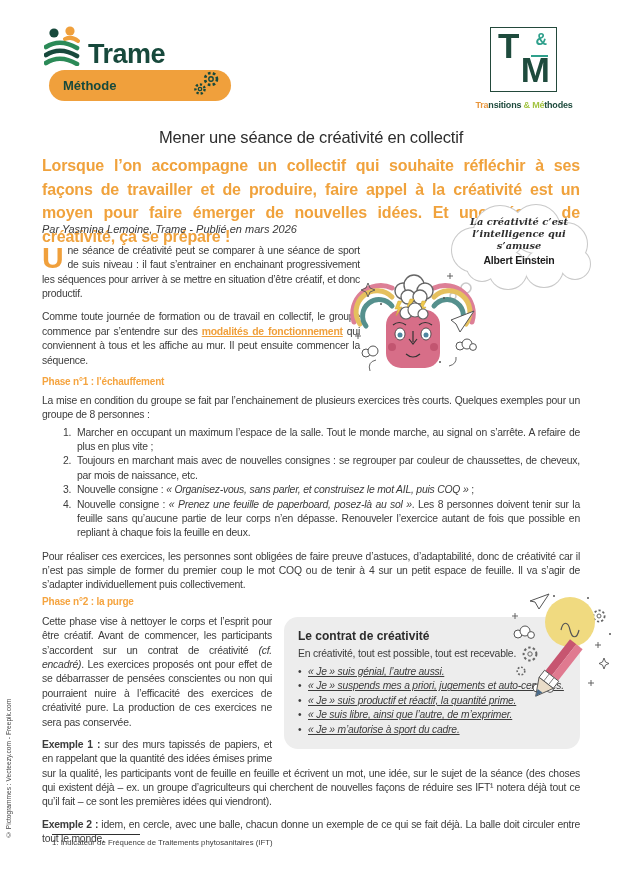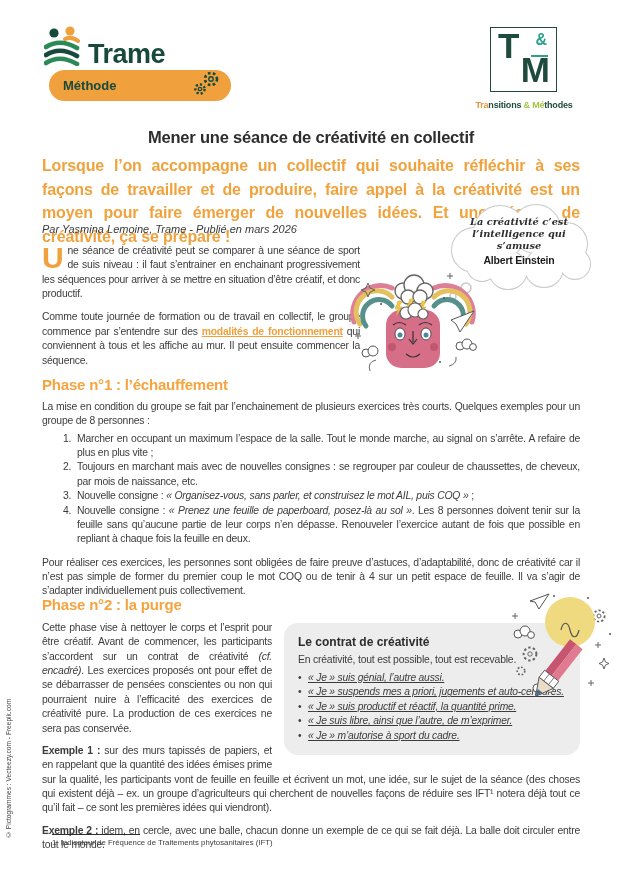--- a/index.html
+++ b/index.html
@@ -22,40 +22,40 @@
     border:1.3px solid #23493b; background:#fff; }
   #tm-logo .t { position:absolute; left:7px; top:-2px; font-size:35px; font-weight:bold; color:#1e4b3d; }
   #tm-logo .amp { position:absolute; right:9px; top:3px; font-size:16px; font-weight:bold; color:#2fa08c; }
   #tm-logo .bar { position:absolute; right:8px; top:27px; width:17px; height:2px; background:#2fa08c; }
   #tm-logo .m { position:absolute; right:6px; top:22px; font-size:35px; font-weight:bold; color:#1e4b3d; }
   #tm-caption { position:absolute; left:448px; top:100px; width:152px; text-align:center;
     font-size:9px; font-weight:bold; letter-spacing:-0.2px; }
   .cap-orange { color:#e8963c; } .cap-dark { color:#1e4b3d; } .cap-lime { color:#a3c442; }
   
   #title { position:absolute; left:42px; top:128px; width:538px; text-align:center;
-    font-size:16.5px; font-weight:bold; color:#2d2d2d; letter-spacing:-0.2px; }
+    font-size:16.5px; font-weight:normal; color:#2d2d2d; letter-spacing:-0.2px; }
   #intro { position:absolute; left:42px; top:154px; width:538px; text-align:justify;
     font-size:16px; font-weight:bold; color:#f0a23c; line-height:1.48; letter-spacing:-0.15px; }
   #byline { position:absolute; left:42px; top:223px; font-style:italic; font-size:11px; color:#3a3a3a; }
   
   #quote-cloud { position:absolute; left:438px; top:196px; width:162px; height:104px; }
   #quote-cloud svg { position:absolute; left:0; top:0; }
   #quote-text { position:absolute; left:20px; top:20px; width:122px; text-align:center;
     font-family:"DejaVu Serif", serif; font-style:italic; font-weight:bold;
     font-size:9.8px; line-height:1.25; color:#2e2e2e; }
   #quote-author { position:absolute; left:20px; top:58px; width:122px; text-align:center;
     font-size:10.5px; font-weight:bold; color:#1c1c1c; letter-spacing:-0.2px; }
   
   p.body { font-size:10.4px; line-height:1.38; text-align:justify; letter-spacing:-0.22px; }
   #intro-col { position:absolute; left:42px; top:244px; width:318px; }
   #intro-col p + p { margin-top:9px; }
   .dropcap { float:left; font-size:30px; line-height:0.82; font-weight:bold;
     color:#f0a03c; margin:2px 4px 0 0; }
   a.link { color:#f0a03c; font-weight:bold; text-decoration:underline; cursor:pointer; }
-  .orange-h { font-size:15px; font-weight:bold; color:#f5a43f; letter-spacing:-0.2px; }
+  .orange-h { font-size:10px; font-weight:bold; color:#f5a43f; letter-spacing:-0.2px; }
   #head-illu { position:absolute; left:348px; top:258px; width:130px; height:122px; }
   
   #phase1 { position:absolute; left:42px; top:376px; width:538px; }
   #phase1 h2 { margin-bottom:7px; }
   #phase1 ol { list-style:none; margin:3px 0 0 21px; }
   #phase1 li { position:relative; padding-left:14px; font-size:10.4px; line-height:1.38;
     text-align:justify; letter-spacing:-0.22px; }
   #phase1 li .num { position:absolute; left:0; top:0; }
   #phase1 .outro { margin-top:9px; }
   

